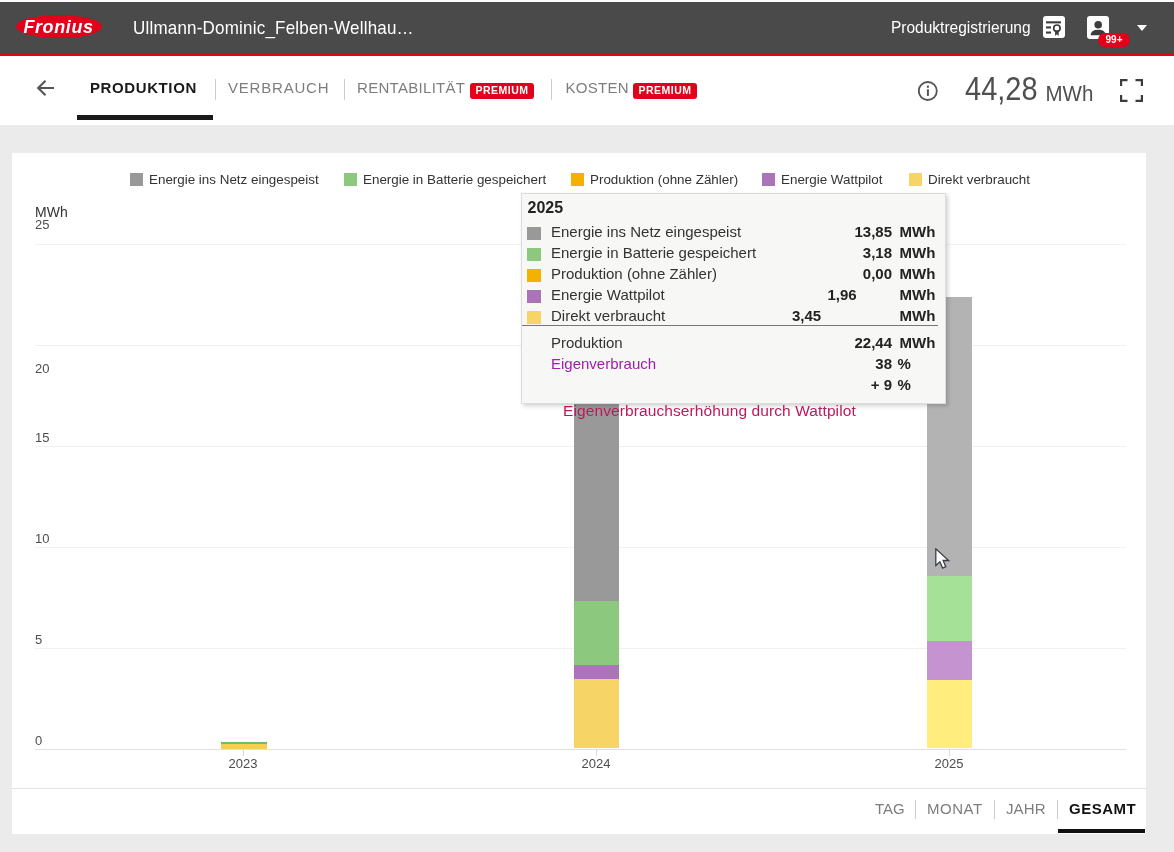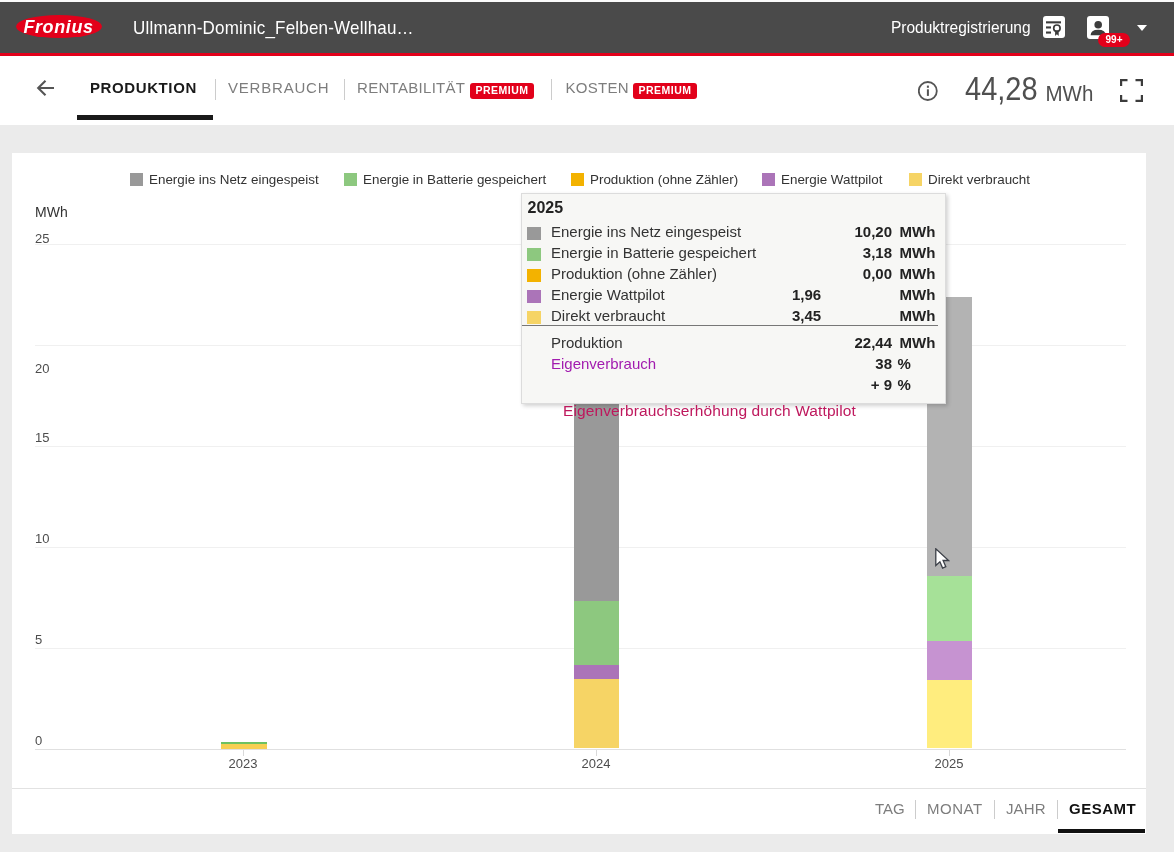--- a/index.html
+++ b/index.html
@@ -82,21 +82,21 @@
 <div class="abs" style="left:344px;top:173px;width:13px;height:13px;background:#8dc87f;"></div>
 <div class="abs" style="left:363px;top:172px;font-size:13.4px;color:#333;">Energie in Batterie gespeichert</div>
 <div class="abs" style="left:571px;top:173px;width:13px;height:13px;background:#f3b200;"></div>
 <div class="abs" style="left:590px;top:172px;font-size:13.4px;color:#333;">Produktion (ohne Zähler)</div>
 <div class="abs" style="left:762px;top:173px;width:13px;height:13px;background:#ab74b8;"></div>
 <div class="abs" style="left:781px;top:172px;font-size:13.4px;color:#333;">Energie Wattpilot</div>
 <div class="abs" style="left:909px;top:173px;width:13px;height:13px;background:#f6d465;"></div>
 <div class="abs" style="left:928px;top:172px;font-size:13.4px;color:#333;">Direkt verbraucht</div>
 
 <div class="abs" style="left:35px;top:204px;font-size:14px;color:#333;">MWh</div>
-<div class="abs" style="left:35px;top:231px;font-size:13px;color:#4d4d4d;">25</div>
+<div class="abs" style="left:35px;top:217px;font-size:13px;color:#4d4d4d;">25</div>
 <div class="abs" style="left:35px;top:329px;font-size:13px;color:#4d4d4d;margin-top:32px;">20</div>
 <div class="abs" style="left:35px;top:430px;font-size:13px;color:#4d4d4d;">15</div>
 <div class="abs" style="left:35px;top:531px;font-size:13px;color:#4d4d4d;">10</div>
 <div class="abs" style="left:35px;top:632px;font-size:13px;color:#4d4d4d;">5</div>
 <div class="abs" style="left:35px;top:733px;font-size:13px;color:#4d4d4d;">0</div>
 
 <div class="abs" style="left:35px;top:243.5px;width:1091px;height:1px;background:#f0f0f0;"></div>
 <div class="abs" style="left:35px;top:345px;width:1091px;height:1px;background:#f0f0f0;"></div>
 <div class="abs" style="left:35px;top:446px;width:1091px;height:1px;background:#f0f0f0;"></div>
 <div class="abs" style="left:35px;top:547px;width:1091px;height:1px;background:#f0f0f0;"></div>
@@ -122,36 +122,36 @@
 
 <div class="abs" style="left:193px;top:756px;width:100px;text-align:center;font-size:13px;color:#4d4d4d;">2023</div>
 <div class="abs" style="left:546px;top:756px;width:100px;text-align:center;font-size:13px;color:#4d4d4d;">2024</div>
 <div class="abs" style="left:899px;top:756px;width:100px;text-align:center;font-size:13px;color:#4d4d4d;">2025</div>
 
 <div class="abs" style="left:521px;top:193px;width:423px;height:209px;background:#f7f7f5;border:1px solid #dcdcdc;box-shadow:2px 2px 4px rgba(0,0,0,0.18);"></div>
 <div class="abs" style="left:527.5px;top:199px;font-size:16px;font-weight:bold;color:#222;">2025</div>
 
 <div class="abs" style="left:527px;top:226.5px;width:13.5px;height:13.5px;background:#999999;"></div>
 <div class="abs" style="left:551px;top:222.5px;font-size:15px;color:#333;">Energie ins Netz eingespeist</div>
-<div class="abs" style="left:792px;top:222.5px;width:100px;text-align:right;font-size:15px;font-weight:bold;color:#222;">10,20</div>
+<div class="abs" style="left:792px;top:222.5px;width:100px;text-align:right;font-size:15px;font-weight:bold;color:#222;">13,85</div>
 <div class="abs" style="left:899.5px;top:222.5px;font-size:15px;font-weight:bold;color:#222;">MWh</div>
 
 <div class="abs" style="left:527px;top:247.5px;width:13.5px;height:13.5px;background:#8dc87f;"></div>
 <div class="abs" style="left:551px;top:243.5px;font-size:15px;color:#333;">Energie in Batterie gespeichert</div>
 <div class="abs" style="left:792px;top:243.5px;width:100px;text-align:right;font-size:15px;font-weight:bold;color:#222;">3,18</div>
 <div class="abs" style="left:899.5px;top:243.5px;font-size:15px;font-weight:bold;color:#222;">MWh</div>
 
 <div class="abs" style="left:527px;top:268.5px;width:13.5px;height:13.5px;background:#f3b200;"></div>
 <div class="abs" style="left:551px;top:264.5px;font-size:15px;color:#333;">Produktion (ohne Zähler)</div>
 <div class="abs" style="left:792px;top:264.5px;width:100px;text-align:right;font-size:15px;font-weight:bold;color:#222;">0,00</div>
 <div class="abs" style="left:899.5px;top:264.5px;font-size:15px;font-weight:bold;color:#222;">MWh</div>
 
 <div class="abs" style="left:527px;top:289.5px;width:13.5px;height:13.5px;background:#ab74b8;"></div>
 <div class="abs" style="left:551px;top:285.5px;font-size:15px;color:#333;">Energie Wattpilot</div>
-<div class="abs" style="left:792px;top:285.5px;width:100px;text-align:left;font-size:15px;font-weight:bold;color:#222;">1,96</div>
+<div class="abs" style="left:792px;top:285.5px;width:100px;text-align:center;font-size:15px;font-weight:bold;color:#222;">1,96</div>
 <div class="abs" style="left:899.5px;top:285.5px;font-size:15px;font-weight:bold;color:#222;">MWh</div>
 
 <div class="abs" style="left:527px;top:310.5px;width:13.5px;height:13.5px;background:#f6d465;"></div>
 <div class="abs" style="left:551px;top:306.5px;font-size:15px;color:#333;">Direkt verbraucht</div>
 <div class="abs" style="left:792px;top:306.5px;width:100px;text-align:left;font-size:15px;font-weight:bold;color:#222;">3,45</div>
 <div class="abs" style="left:899.5px;top:306.5px;font-size:15px;font-weight:bold;color:#222;">MWh</div>
 
 <div class="abs" style="left:521.5px;top:325px;width:416px;height:1px;background:#777;"></div>
 
 <div class="abs" style="left:551px;top:334px;font-size:15px;color:#333;">Produktion</div>

